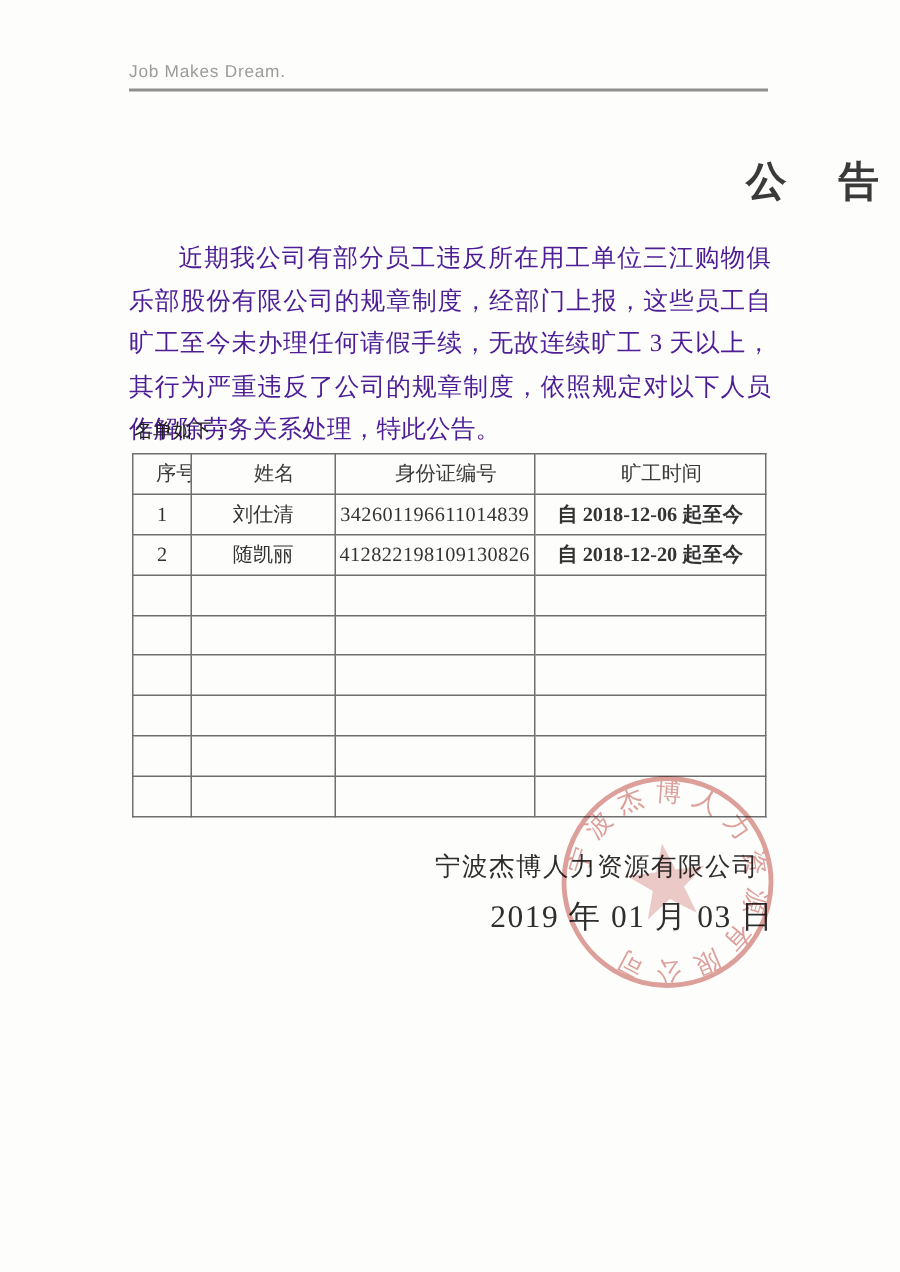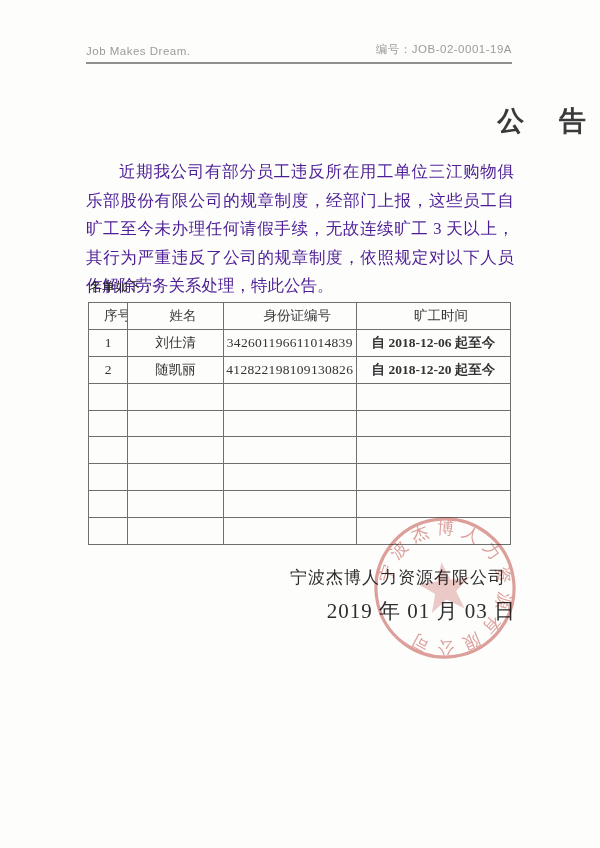--- a/index.html
+++ b/index.html
@@ -83,21 +83,20 @@
     pointer-events:none;
   }
 </style>
 </head>
 <body>
 
 <div class="page">
 
   <div class="header">
     <span class="slogan">Job Makes Dream.</span>
-    <span class="doc-number">编号：JOB-02-0001-19A</span>
   </div>
 
   <div class="title">公 告</div>
 
   <p class="body-text">近期我公司有部分员工违反所在用工单位三江购物俱乐部股份有限公司的规章制度，经部门上报，这些员工自旷工至今未办理任何请假手续，无故连续旷工 3 天以上，其行为严重违反了公司的规章制度，依照规定对以下人员作解除劳务关系处理，特此公告。</p>
 
   <div class="list-label">名单如下：</div>
 
   <table class="roster">
     <colgroup>

